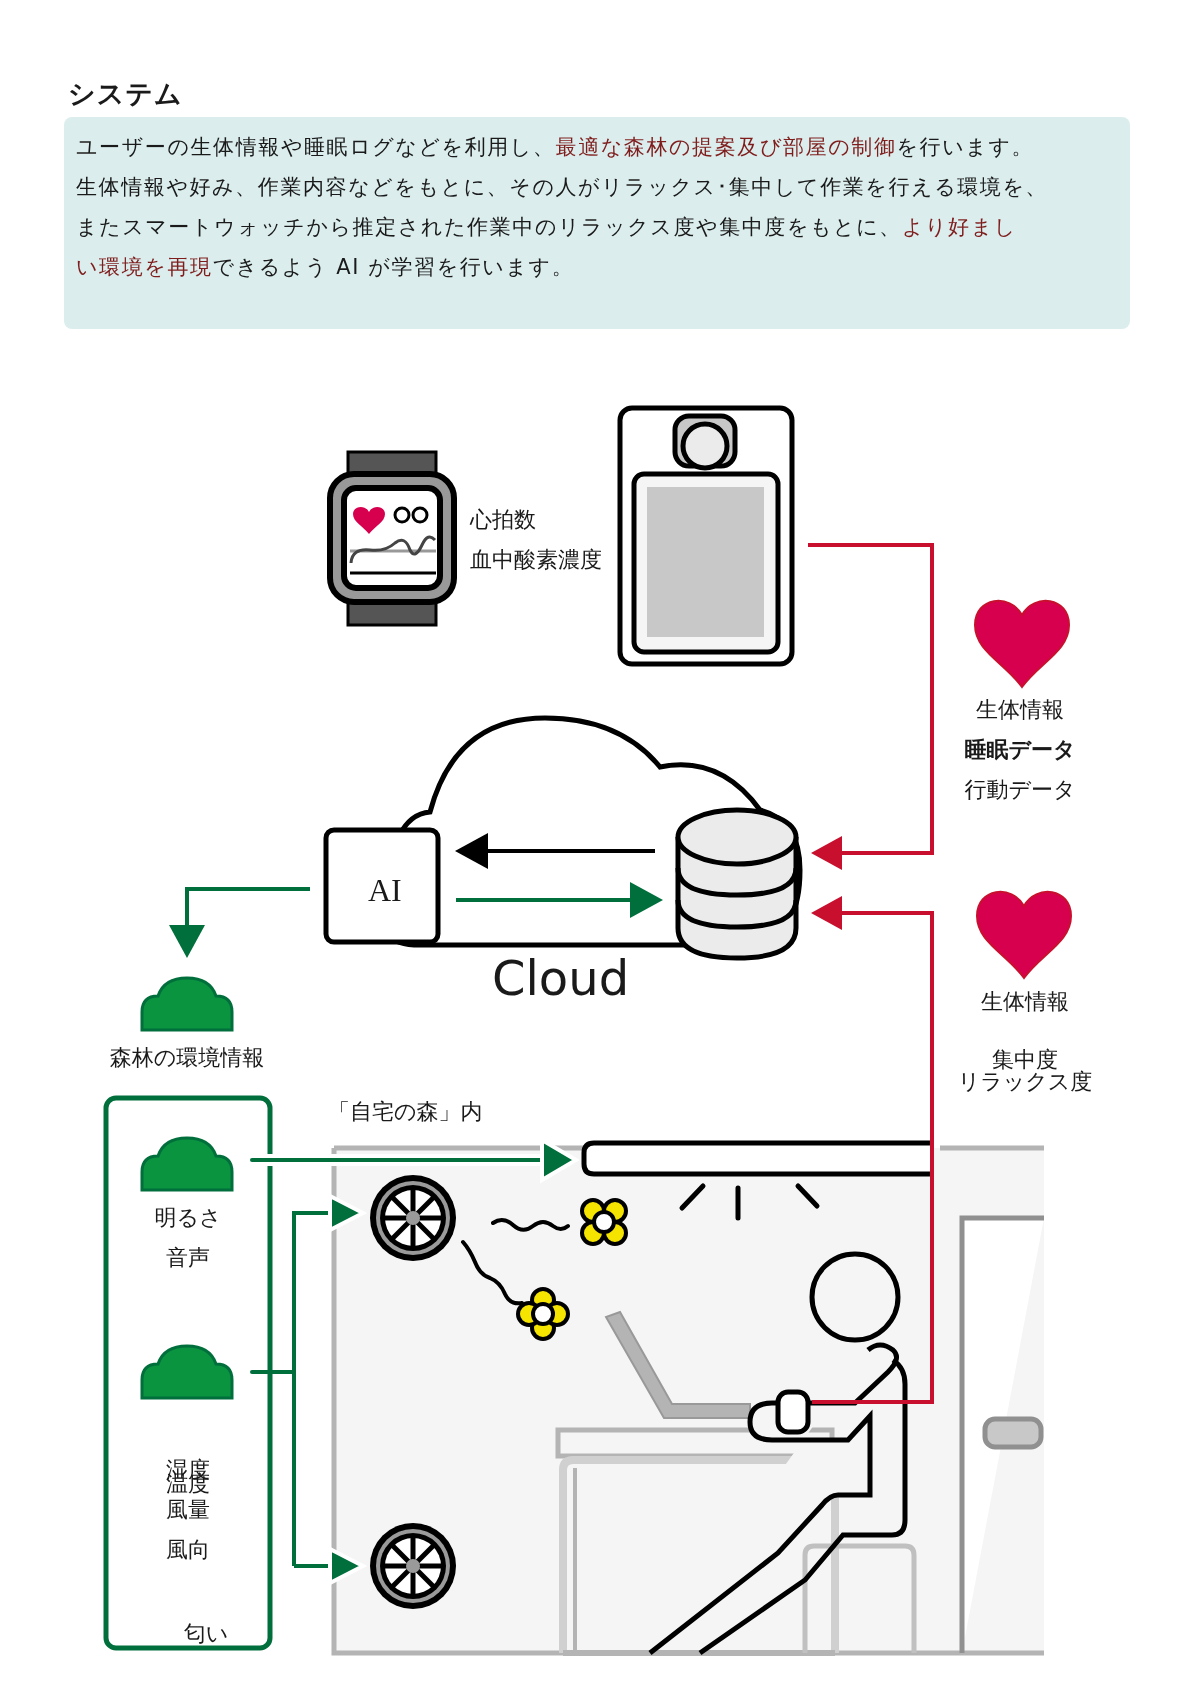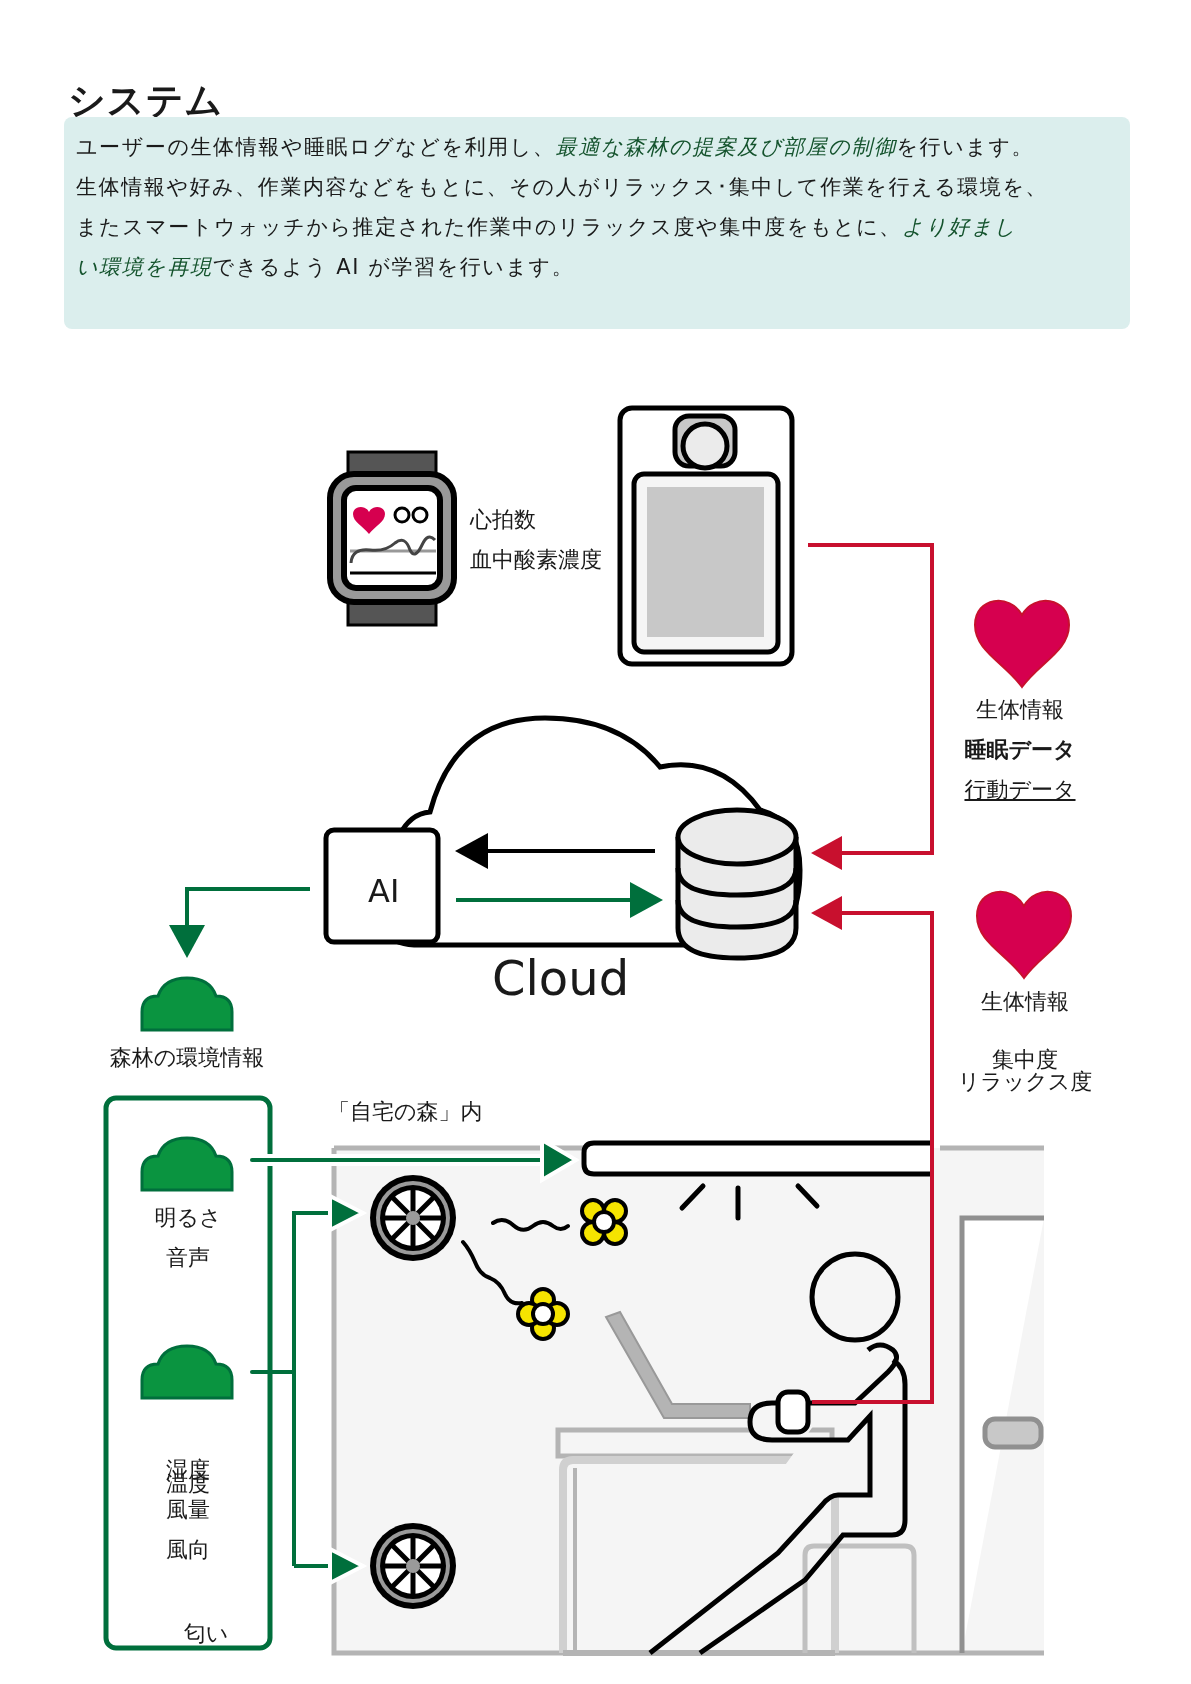--- a/index.html
+++ b/index.html
@@ -1,28 +1,28 @@
 <!DOCTYPE html>
 <html><head>
 <meta charset="utf-8">
 <style>
   html, body { margin: 0; padding: 0; background: #ffffff; }
   body { width: 1191px; height: 1684px; position: relative; overflow: hidden;
          font-family: "DejaVu Sans", "Liberation Sans", sans-serif; color: #1a1a1a; }
-  .title { position: absolute; left: 68px; top: 76px; font-size: 37px; font-weight: bold; letter-spacing: 1px; }
+  .title { position: absolute; left: 68px; top: 76px; font-size: 27px; font-weight: bold; letter-spacing: 1px; }
   .intro { position: absolute; left: 64px; top: 117px; width: 1066px; height: 212px;
            background: #dbeeed; border-radius: 8px; box-sizing: border-box;
            padding: 10px 10px 0 12px; font-size: 21px; line-height: 40px; letter-spacing: 1.6px; }
-  .intro .hl { color: #14532d; font-style: italic; }
+  .intro .hl { color: #7f1d1d; }
   .intro p { margin: 0; }
   svg.diagram { position: absolute; left: 0; top: 0; }
   .lbl { position: absolute; font-size: 22px; line-height: 40px; text-align: center; white-space: nowrap; }
   .lbl-left { text-align: right; }
   .cloud-label { position: absolute; left: 492px; top: 950px; font-size: 48px; font-family: "DejaVu Sans", sans-serif; }
-  .ai-label { position: absolute; left: 368px; top: 872px; font-size: 32px; }
+  .ai-label { position: absolute; left: 368px; top: 872px; font-size: 32px; font-family: Liberation Serif, serif; }
 </style>
 </head>
 <body>
 
 <div class="title">システム</div>
 
 <div class="intro" id="intro">
     <p><span>ユーザーの生体情報や睡眠ログなどを利用し、</span><span class="hl">最適な森林の提案及び部屋の制御</span><span>を行います。</span></p>
     <p><span>生体情報や好み、作業内容などをもとに、その人がリラックス･集中して作業を行える環境を、</span></p>
     <p><span>またスマートウォッチから推定された作業中のリラックス度や集中度をもとに、</span><span class="hl">より好まし</span></p>
@@ -215,21 +215,21 @@
     <path d="M294 1566 L332 1566" stroke="#006f3c" stroke-width="4"></path>
     <path d="M363 1566 L330 1549 L330 1583 Z" fill="#006f3c" stroke="#ffffff" stroke-width="4"></path>
   </g>
 </svg>
 
 <div class="lbl lbl-left" style="left:470px; top:500px;">心拍数</div>
 <div class="lbl lbl-left" style="left:470px; top:540px;">血中酸素濃度</div>
 
 <div class="lbl" style="left:950px; width:140px; top:690px;">生体情報</div>
 <div class="lbl" style="left:950px; width:140px; top:730px;font-weight:bold;">睡眠データ</div>
-<div class="lbl" style="left:950px; width:140px; top:770px;text-decoration:underline;">行動データ</div>
+<div class="lbl" style="left:950px; width:140px; top:770px;">行動データ</div>
 
 <div class="lbl" style="left:945px; width:160px; top:982px;">生体情報</div>
 <div class="lbl" style="left:945px; width:160px; top:1040px;">集中度</div>
 <div class="lbl" style="left:945px; width:160px; top:1062px;">リラックス度</div>
 
 <div class="ai-label">AI</div>
 <div class="cloud-label">Cloud</div>
 
 <div class="lbl" style="left:87px; width:200px; top:1038px;">森林の環境情報</div>
 

